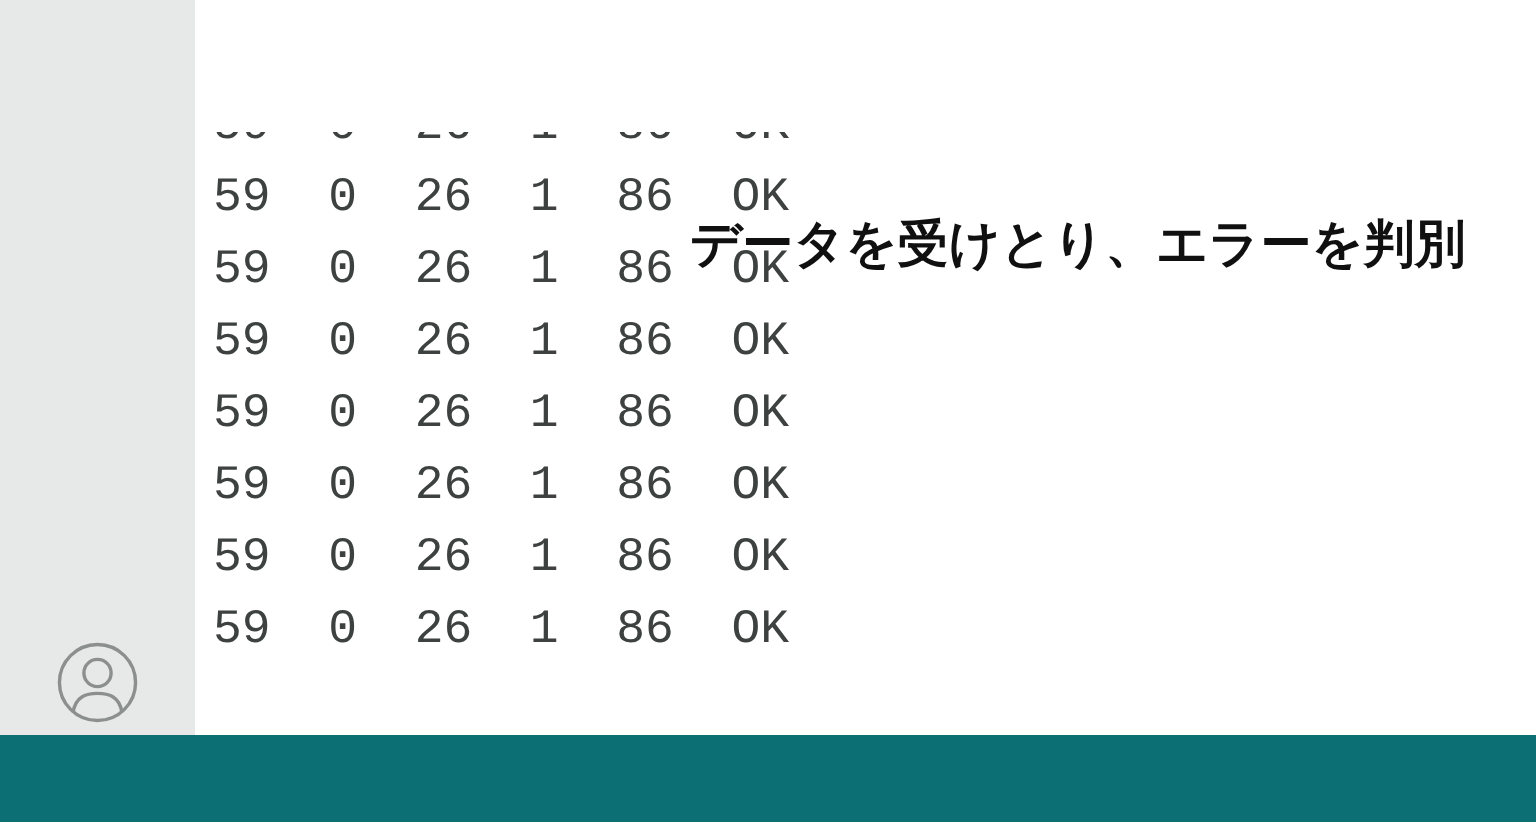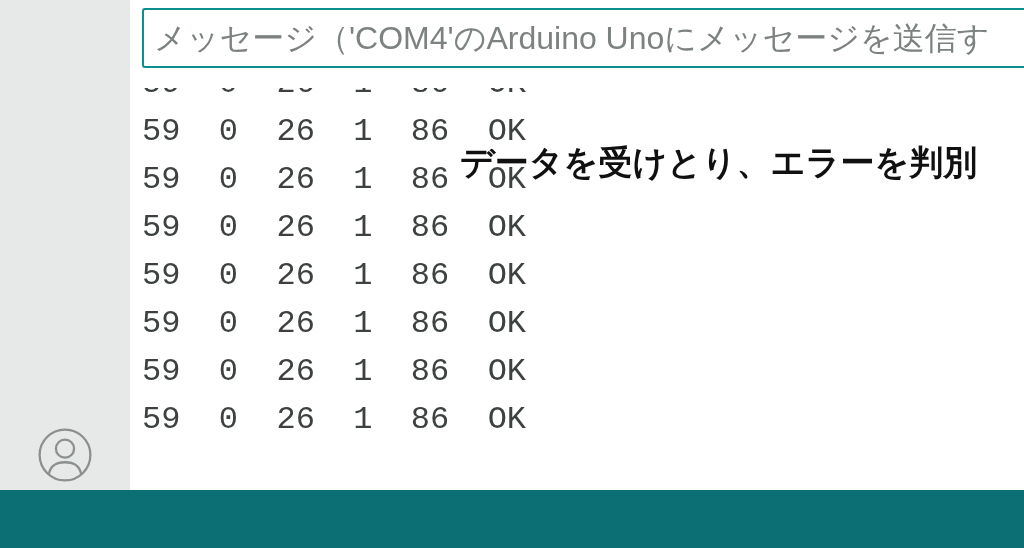--- a/index.html
+++ b/index.html
@@ -98,23 +98,20 @@
       <svg viewBox="0 0 64 64" fill="none" stroke="currentColor" stroke-width="2.5">
         <circle cx="32" cy="32" r="28"></circle>
         <circle cx="32" cy="25" r="10"></circle>
         <path d="M14 54 C16 42 24 40 32 40 C40 40 48 42 50 54"></path>
       </svg>
     </div>
   </div>
 
   <div class="main">
 
-    <div class="input-wrap">
-      <input class="msg-input" type="text" placeholder="メッセージ（'COM4'のArduino Unoにメッセージを送信す" style="">
-    </div>
 
     <div class="mono-area">
       <div class="mono-inner" id="mono-inner"><div class="mono-line">59  0  26  1  86  OK</div><div class="mono-line">59  0  26  1  86  OK</div><div class="mono-line">59  0  26  1  86  OK</div><div class="mono-line">59  0  26  1  86  OK</div><div class="mono-line">59  0  26  1  86  OK</div><div class="mono-line">59  0  26  1  86  OK</div><div class="mono-line">59  0  26  1  86  OK</div><div class="mono-line">59  0  26  1  86  OK</div></div>
     </div>
 
   </div>
 
   <div class="annotation">データを受けとり、エラーを判別</div>
 
   <div class="footer-bar"></div>

